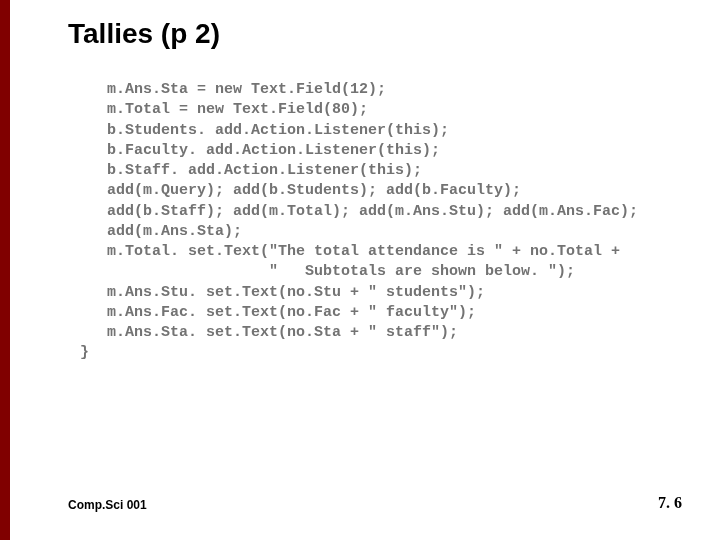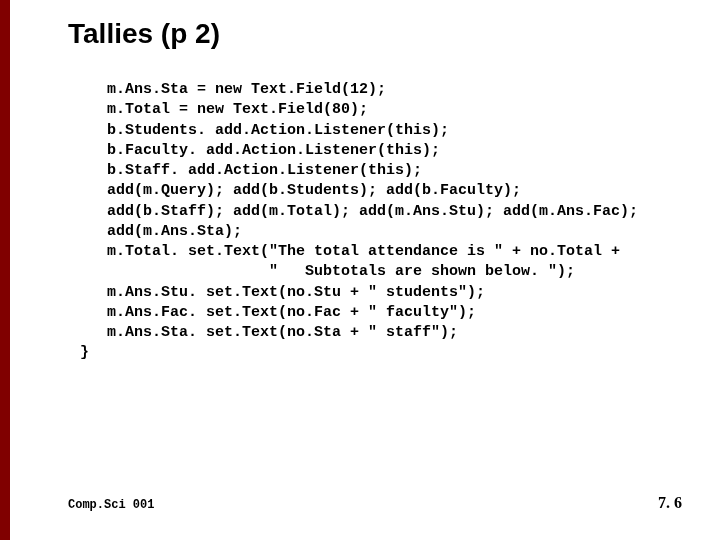--- a/index.html
+++ b/index.html
@@ -34,29 +34,29 @@
     color: #000;
   }
   .code {
     position: absolute;
     left: 80px;
     top: 80px;
     white-space: pre;
     font-family: "Courier New", Courier, monospace;
     font-size: 15px;
     font-weight: bold;
-    color: #000000;
+    color: #737373;
     line-height: 1.35;
   }
   .footer-left {
     position: absolute;
     left: 68px;
     bottom: 28px;
     font-size: 12px;
-    font-family: Liberation Mono, monospace;
+    font-family: Liberation Sans, sans-serif;
     font-weight: bold;
     color: #000;
   }
   .footer-right {
     position: absolute;
     right: 38px;
     bottom: 28px;
     font-size: 16px;
     font-family: "Times New Roman", Times, serif;
     font-weight: bold;

